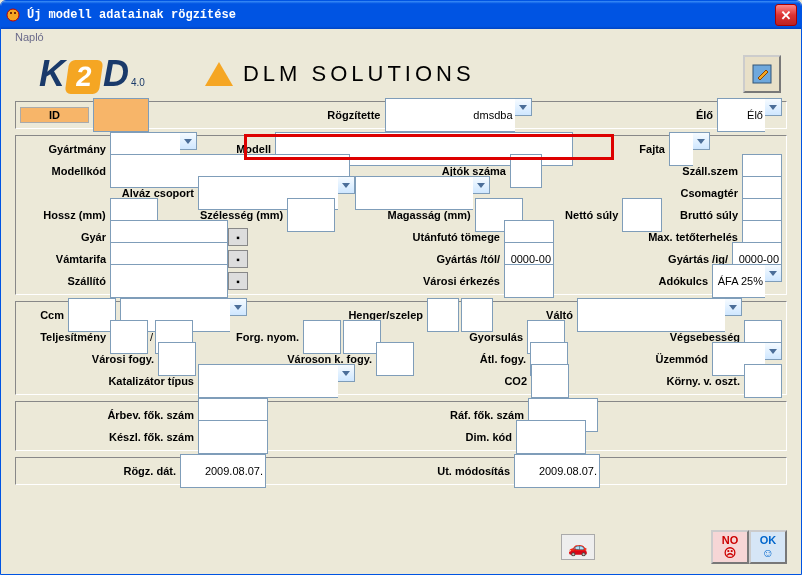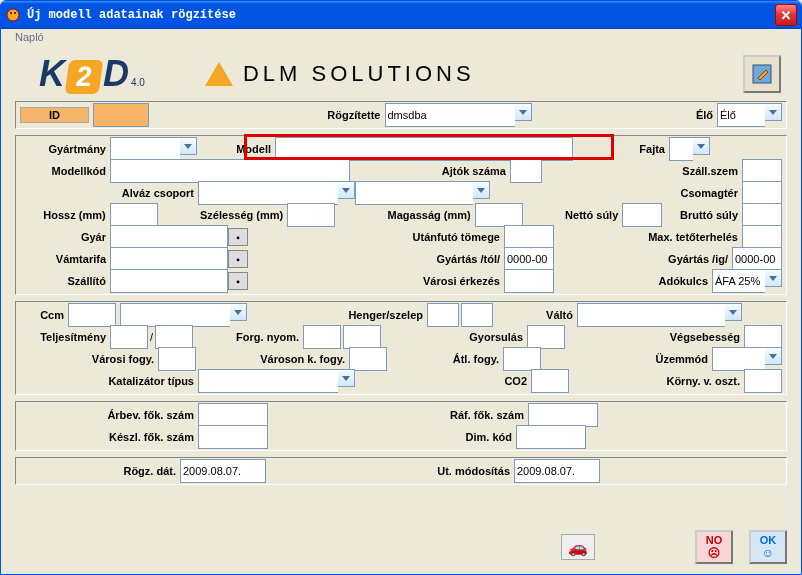--- a/index.html
+++ b/index.html
@@ -97,25 +97,26 @@
   }
   .row { display: flex; align-items: center; height: 22px; }
   .lbl {
     text-align: right;
     padding-right: 4px;
     white-space: nowrap;
     font-weight: bold;
     color: #000;
   }
   input[type=text], .txin {
-    height: 24px;
+    height: 34px;
     border: 1px solid #7f9db9;
     background: #fff;
     font-size: 11px;
     padding: 0 2px;
+    text-align: right;
   }
   .sel-arrow {
     height: 18px; width: 17px;
     border: 1px solid #7f9db9;
     border-left: none;
     background: linear-gradient(to bottom,#f6fbff,#cfe7ff);
     display: inline-flex; align-items: center; justify-content: center;
     cursor: pointer;
   }
   .sel-arrow::after {
@@ -144,21 +145,21 @@
   .red-highlight {
     border: 3px solid #d00;
     position: absolute;
     pointer-events: none;
   }
   .bottom-btns {
     position: absolute;
     right: 14px;
     bottom: 10px;
     display: flex;
-    gap: 16px;
+    gap: 0;
   }
   .btn-no, .btn-ok {
     width: 38px; height: 34px;
     border: 2px outset #ccc;
     display: flex; flex-direction: column; align-items: center; justify-content: center;
     font-weight: bold; font-size: 11px;
     cursor: pointer;
   }
   .btn-no { background: #f6d6d6; color: #c00; }
   .btn-ok { background: #d6e6f6; color: #06c; }
@@ -348,21 +349,21 @@
       <input class="txin" style="width: 38px; margin-left: 2px;" value="">
       <span class="lbl" style="width:146px">Gyorsulás</span>
       <input class="txin" style="width: 38px;" value="">
       <span style="flex:1"></span>
       <span class="lbl" style="width:100px">Végsebesség</span>
       <input class="txin" style="width: 38px;" value="">
     </div>
     <div class="row">
       <span class="lbl" style="width:138px">Városi fogy.</span>
       <input class="txin" style="width: 38px;" value="">
-      <span class="lbl" style="width:153px">Városon k. fogy.</span>
+      <span class="lbl" style="width:180px">Városon k. fogy.</span>
       <input class="txin" style="width: 38px;" value="">
       <span class="lbl" style="width:116px">Átl. fogy.</span>
       <input class="txin" style="width: 38px;" value="">
       <span style="flex:1"></span>
       <span class="lbl" style="width:80px">Üzemmód</span>
       <div class="combo">
         <input class="txin" style="width: 53px;" value="">
         <div class="sel-arrow"></div>
       </div>
     </div>

